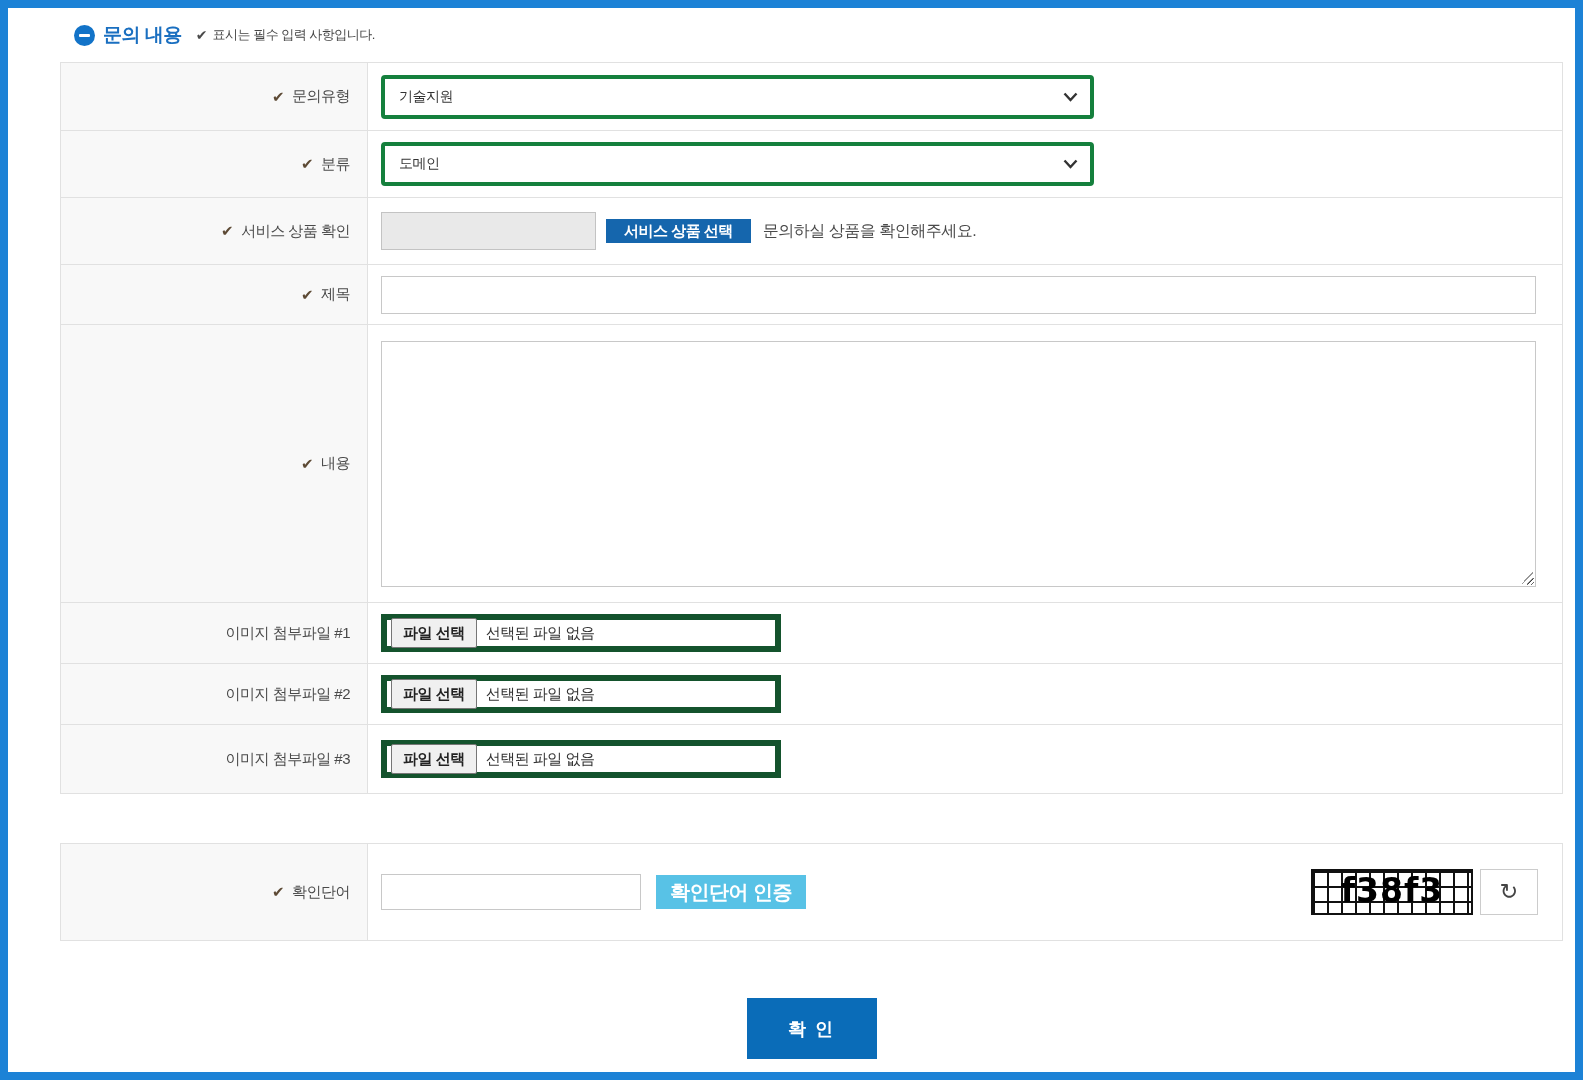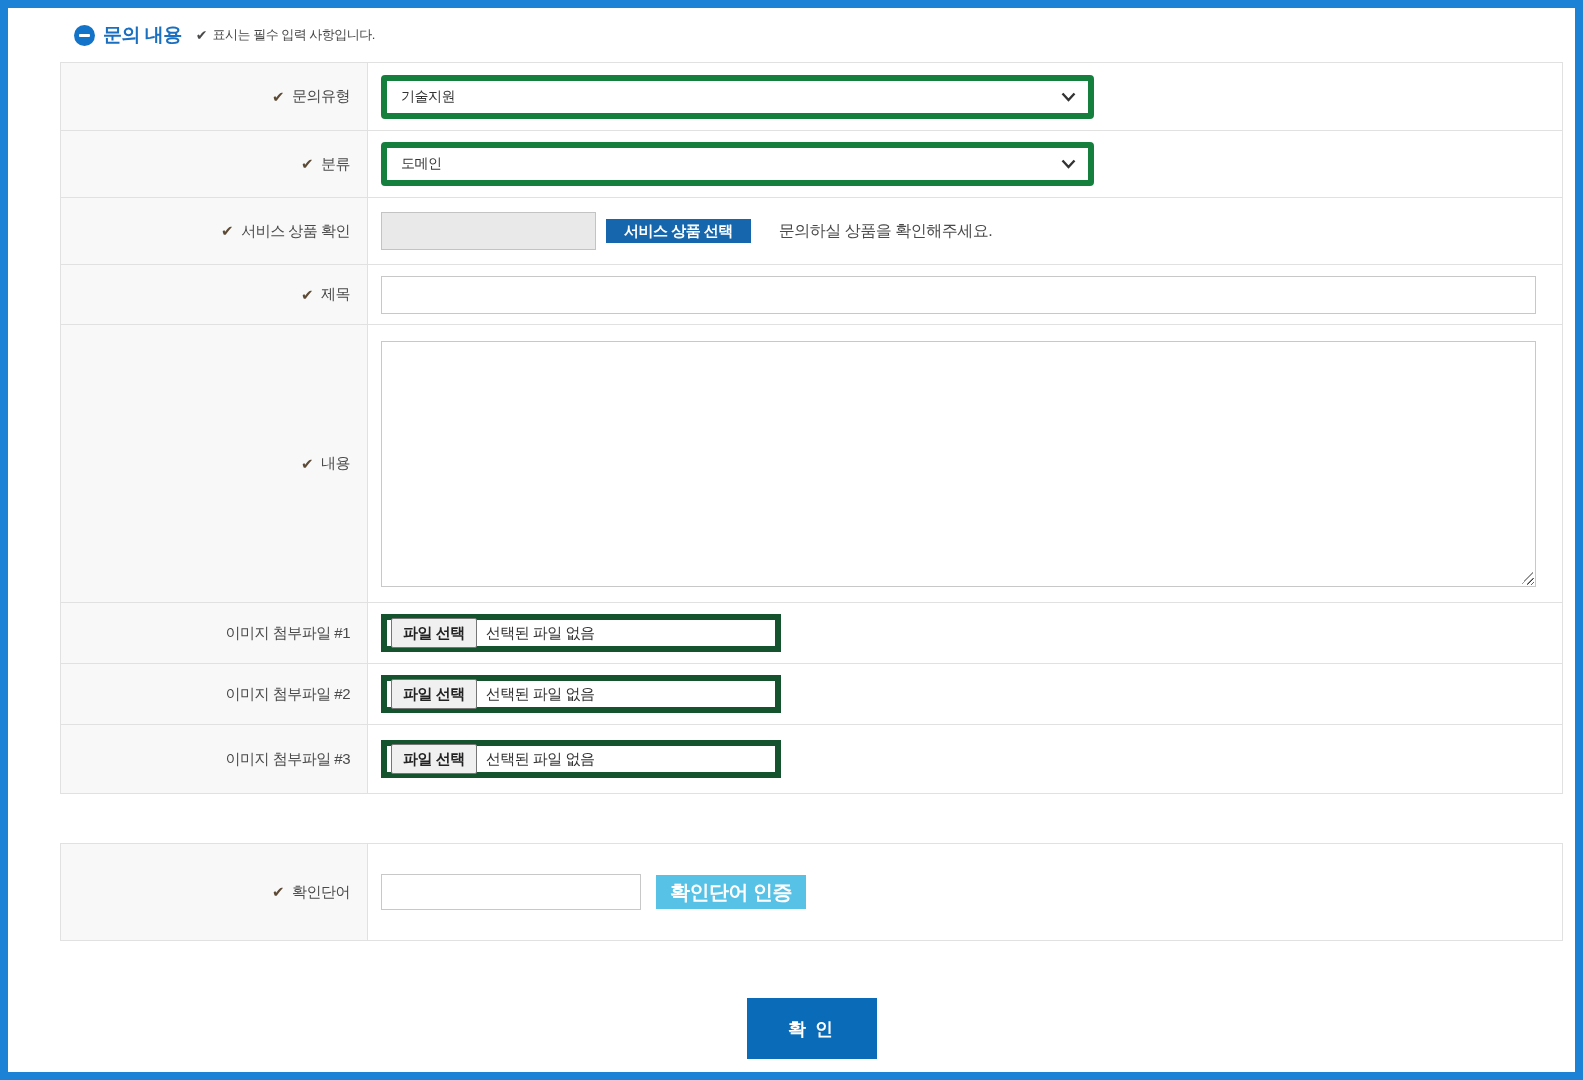--- a/index.html
+++ b/index.html
@@ -62,21 +62,21 @@
   .h-select2 { height: 67px; }
   .h-product { height: 67px; }
   .h-title   { height: 60px; }
   .h-content { height: 278px; }
   .h-file    { height: 61px; }
   .h-file-last { height: 69px; }
 
   
   .select-box {
     width: 713px; height: 44px;
-    border: 6px solid #15803d; border-radius: 4px;
+    border: 4px solid #15803d; border-radius: 4px;
     background: #fff;
     display: flex; align-items: center; justify-content: space-between;
     padding: 0 12px 0 14px;
     font-size: 14px; color: #333; letter-spacing: -0.5px;
     cursor: pointer;
   }
   .select-box svg { flex: 0 0 auto; }
 
   
   .text-input {
@@ -88,21 +88,21 @@
     width: 215px; height: 38px;
     background: #e9e9e9; border: 1px solid #c3c3c3;
   }
   .btn-primary {
     margin-left: 10px;
     height: 24px; padding: 0 18px;
     background: #1566ad; color: #fff; border: none;
     font-size: 15px; font-weight: bold; letter-spacing: -0.5px;
     cursor: pointer; font-family: inherit;
   }
-  .help-text { margin-left: 28px; color: #4a4a4a; font-size: 16px; letter-spacing: -0.5px; }
+  .help-text { margin-left: 12px; color: #4a4a4a; font-size: 16px; letter-spacing: -0.5px; }
 
   .title-input { width: calc(100% - 26px); }
 
   .textarea-box {
     width: calc(100% - 26px); height: 246px;
     border: 1px solid #c8c8c8; background: #fff;
     position: relative; resize: both; overflow: auto;
   }
   .resize-grip {
     position: absolute; right: 2px; bottom: 2px;
@@ -293,20 +293,28 @@
 
     <div class="tbl captcha-tbl">
       <div class="row h-captcha">
         <div class="label-cell">
           <span class="chk">✔</span>
           <span>확인단어</span>
         </div>
         <div class="value-cell captcha-cell">
           <input class="text-input captcha-input" value="" style="">
           <button class="btn-verify">확인단어 인증</button>
+          <span class="captcha-right">
+            <span class="captcha-img">
+              <span class="captcha-text">f38f3</span>
+            </span>
+            <button class="captcha-refresh">
+                <span>↻</span>
+              </button>
+          </span>
         </div>
       </div>
     </div>
 
     <div class="submit-wrap">
       <button class="btn-submit">확 인</button>
     </div>
 
   </div>
 </div>

